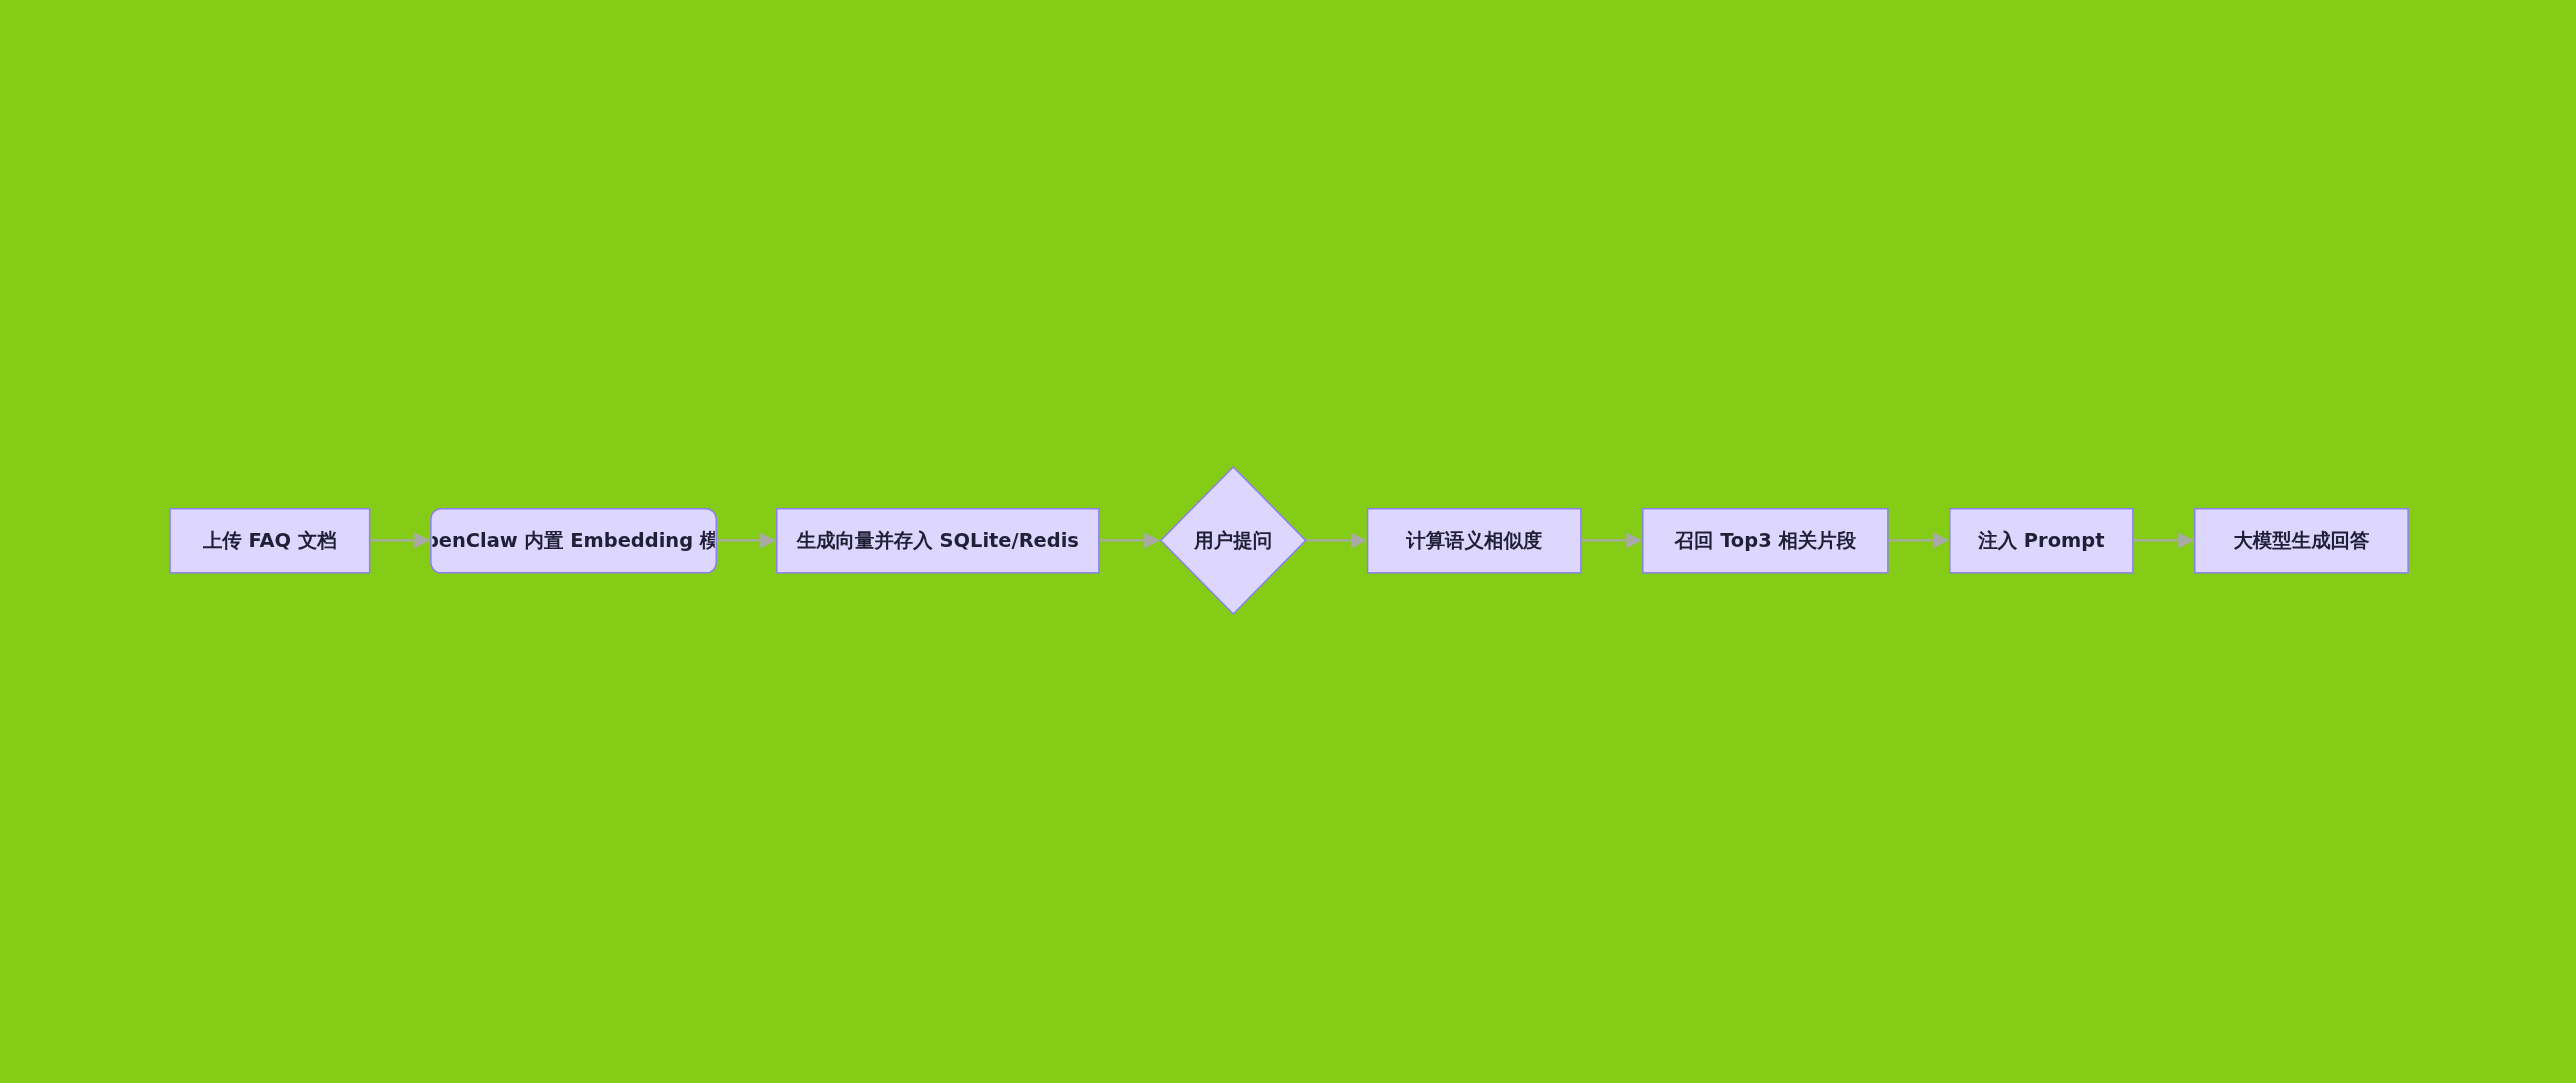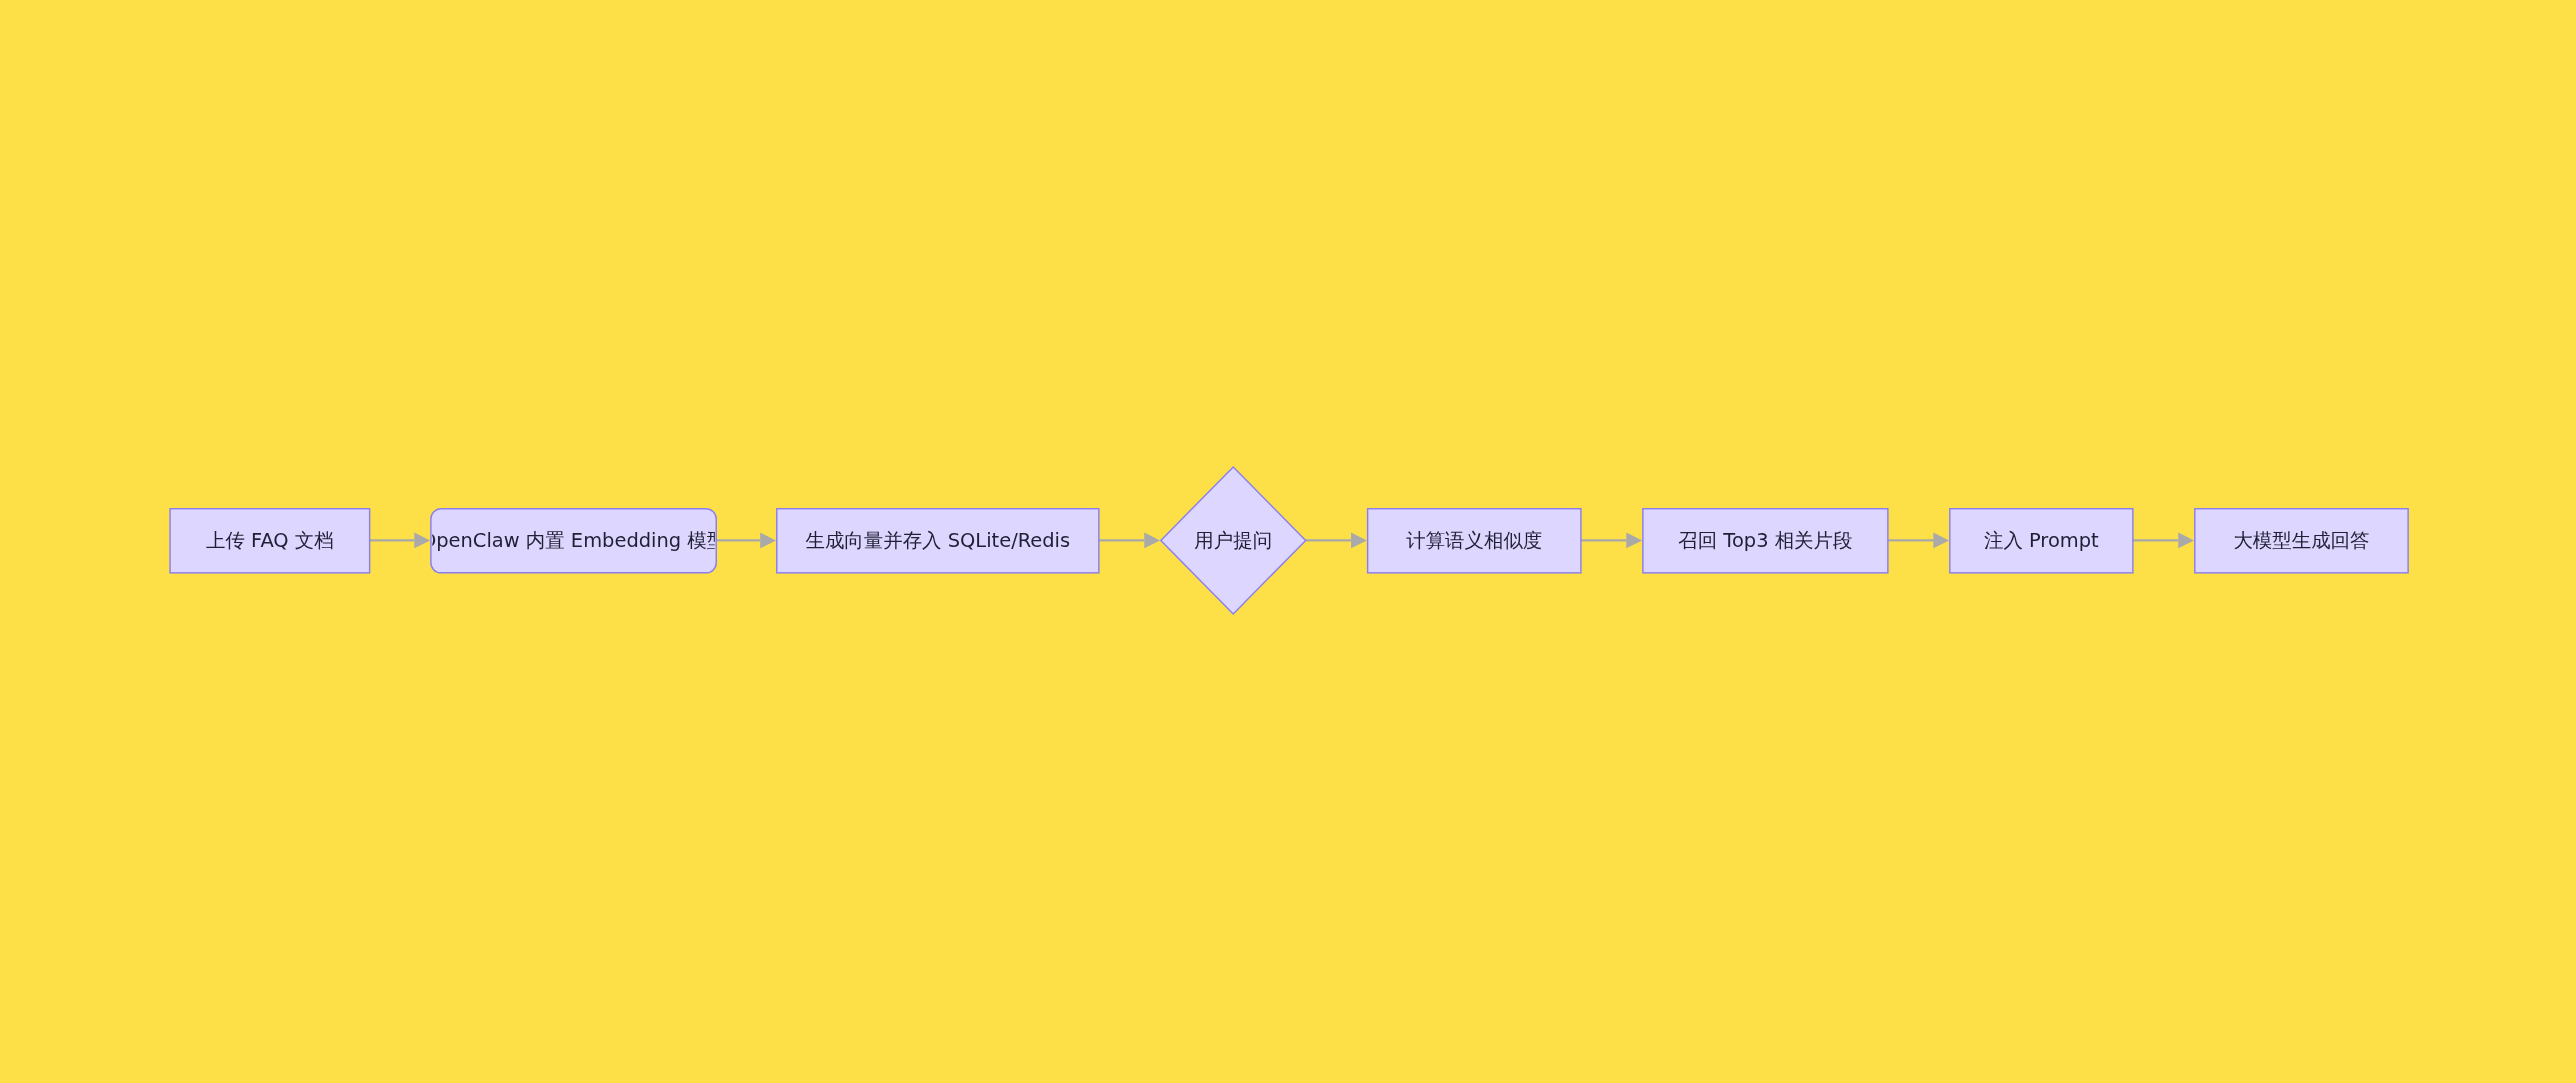--- a/index.html
+++ b/index.html
@@ -8,22 +8,23 @@
     padding: 0;
     background: #ffffff;
   }
   body {
     font-family: "DejaVu Sans", "Liberation Sans", sans-serif;
   }
   #canvas {
     position: relative;
     width: 2576px;
     height: 1083px;
-    background: #fde047;
+    background: #84cc16;
     overflow: hidden;
+    font-weight: bold;
   }
   #flow-svg {
     position: absolute;
     left: 0;
     top: 0;
     width: 2576px;
     height: 1083px;
     display: block;
   }
   .node-rect {

